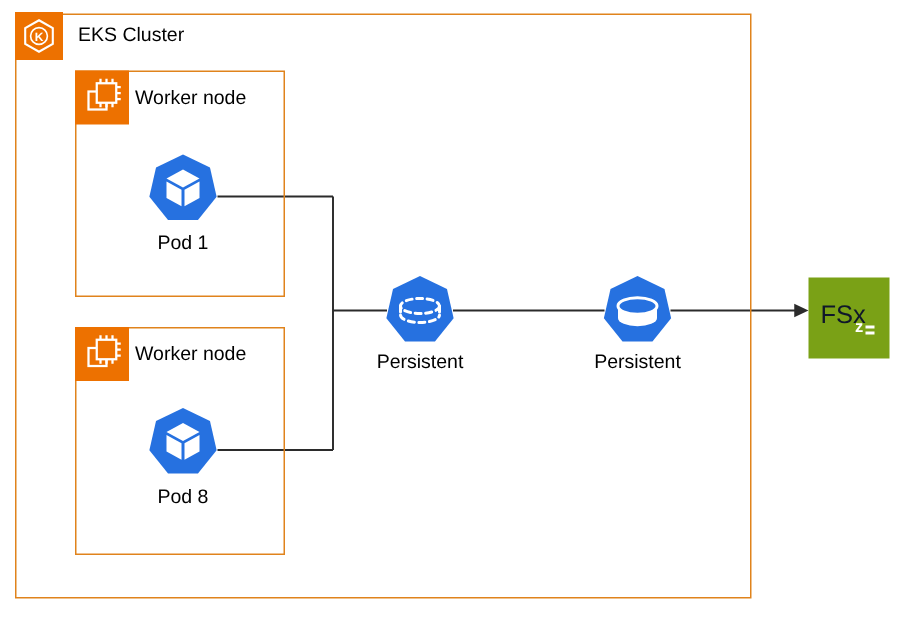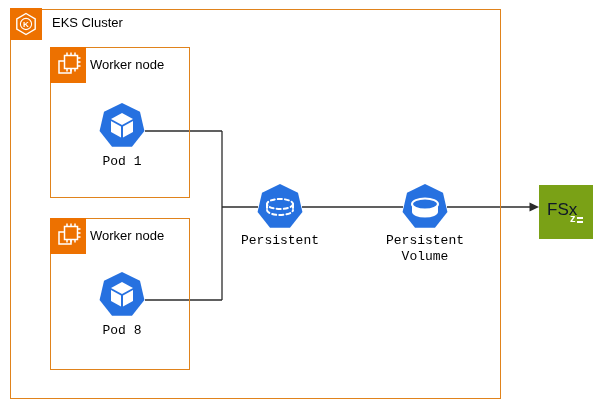--- a/index.html
+++ b/index.html
@@ -1,21 +1,21 @@
 <!DOCTYPE html>
 <html><head>
 <meta charset="utf-8">
 <style>
   html,body{margin:0;padding:0;background:#ffffff;}
   body{width:602px;height:412px;position:relative;font-family:"Liberation Sans",sans-serif;color:#000;}
   .canvas{position:absolute;left:0;top:0;width:602px;height:412px;overflow:hidden;}
   .abs{position:absolute;}
   .group-box{position:absolute;border:1px solid #E0831C;background:transparent;box-sizing:border-box;}
   .lbl{position:absolute;font-size:13px;line-height:16px;white-space:nowrap;}
-  .lbl-center{text-align:center;white-space:normal;font-family:Liberation Mono, monospace;}
+  .lbl-center{text-align:center;white-space:normal;}
   .icon-badge{position:absolute;background:#ED7100;}
   svg{display:block;}
   .connector-layer{position:absolute;left:0;top:0;pointer-events:none;}
   .fsx-box{position:absolute;left:539px;top:185px;width:54px;height:54px;background:#7AA116;}
   .fsx-main{position:absolute;left:8px;top:15px;color:#0f172a;font-size:17px;font-weight:400;letter-spacing:0px;}
   .fsx-sub{position:absolute;left:31px;top:28px;display:flex;align-items:center;color:#fff;}
   .fsx-sub .z{font-size:11px;font-weight:700;line-height:11px;}
   .fsx-bars{display:flex;flex-direction:column;gap:2px;margin-left:1.5px;margin-top:3px;}
   .fsx-bars i{display:block;width:6px;height:1.6px;background:#fff;}
 </style>
@@ -109,21 +109,20 @@
   <div class="lbl lbl-center" style="left:230px;top:233px;width:100px;">Persistent</div>
 
   <div class="abs" style="left:401px;top:183px;">
     <svg width="48" height="48" viewBox="0 0 48 48">
       <polygon points="24,1 41.98,9.66 46.42,29.12 33.98,44.72 14.02,44.72 1.58,29.12 6.02,9.66" fill="#2671E0"></polygon>
       <path d="M11 21 L11 29 A13 5.5 0 0 0 37 29 L37 21 Z" fill="#ffffff"></path>
       <ellipse cx="24" cy="21" rx="13" ry="5.5" fill="#2671E0" stroke="#ffffff" stroke-width="2"></ellipse>
     </svg>
   </div>
   <div class="lbl lbl-center" style="left:375px;top:233px;width:100px;">Persistent</div>
-  <div class="lbl lbl-center" style="left:375px;top:249px;width:100px;">Volume</div>
 
   <div class="fsx-box">
     <div class="fsx-main">FSx</div>
     <div class="fsx-sub">
       <span class="z">z</span>
       <span class="fsx-bars">
           <i></i>
           <i></i>
         </span>
     </div>

